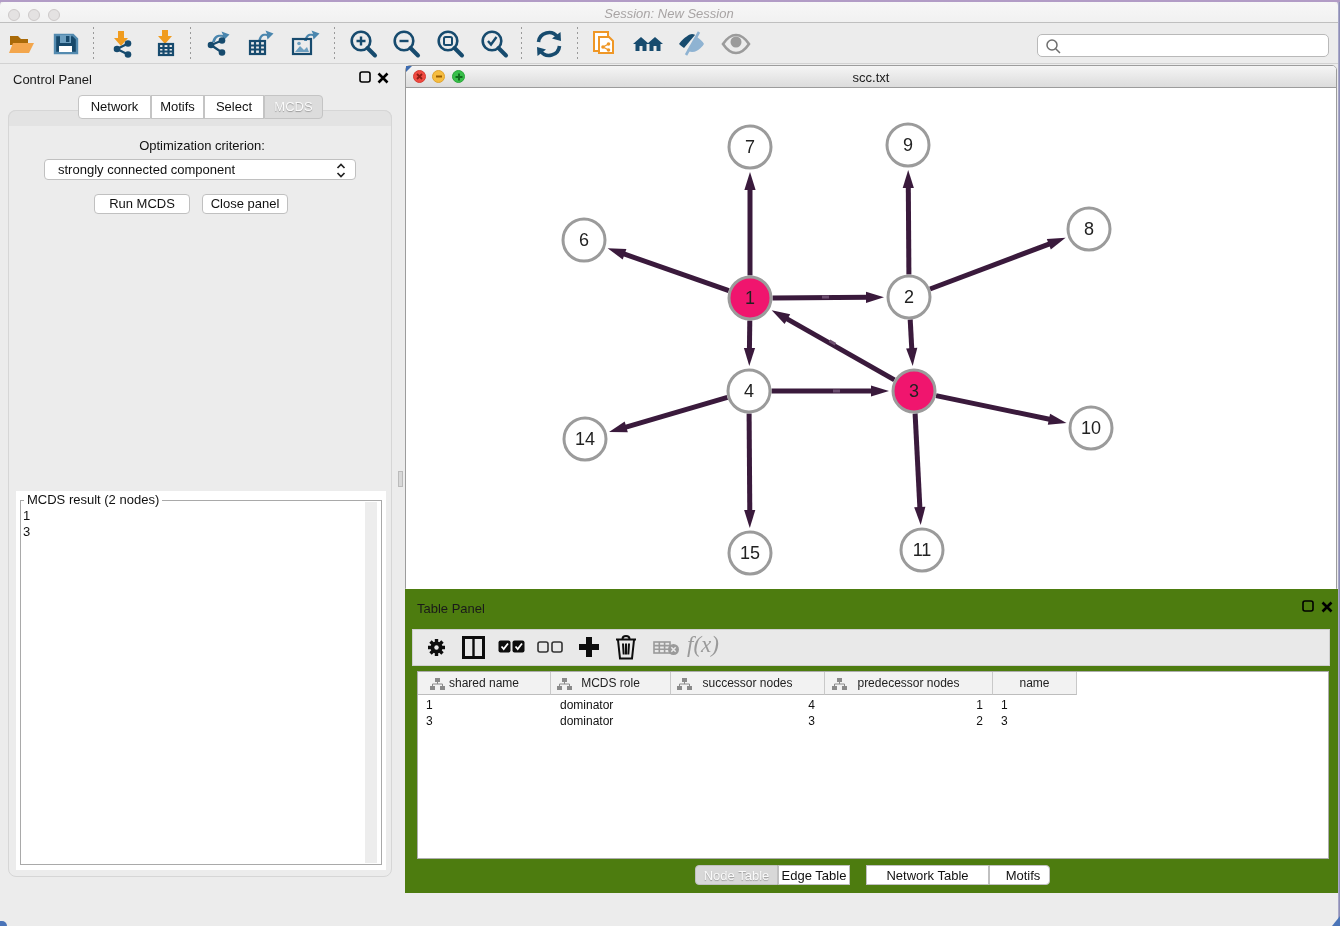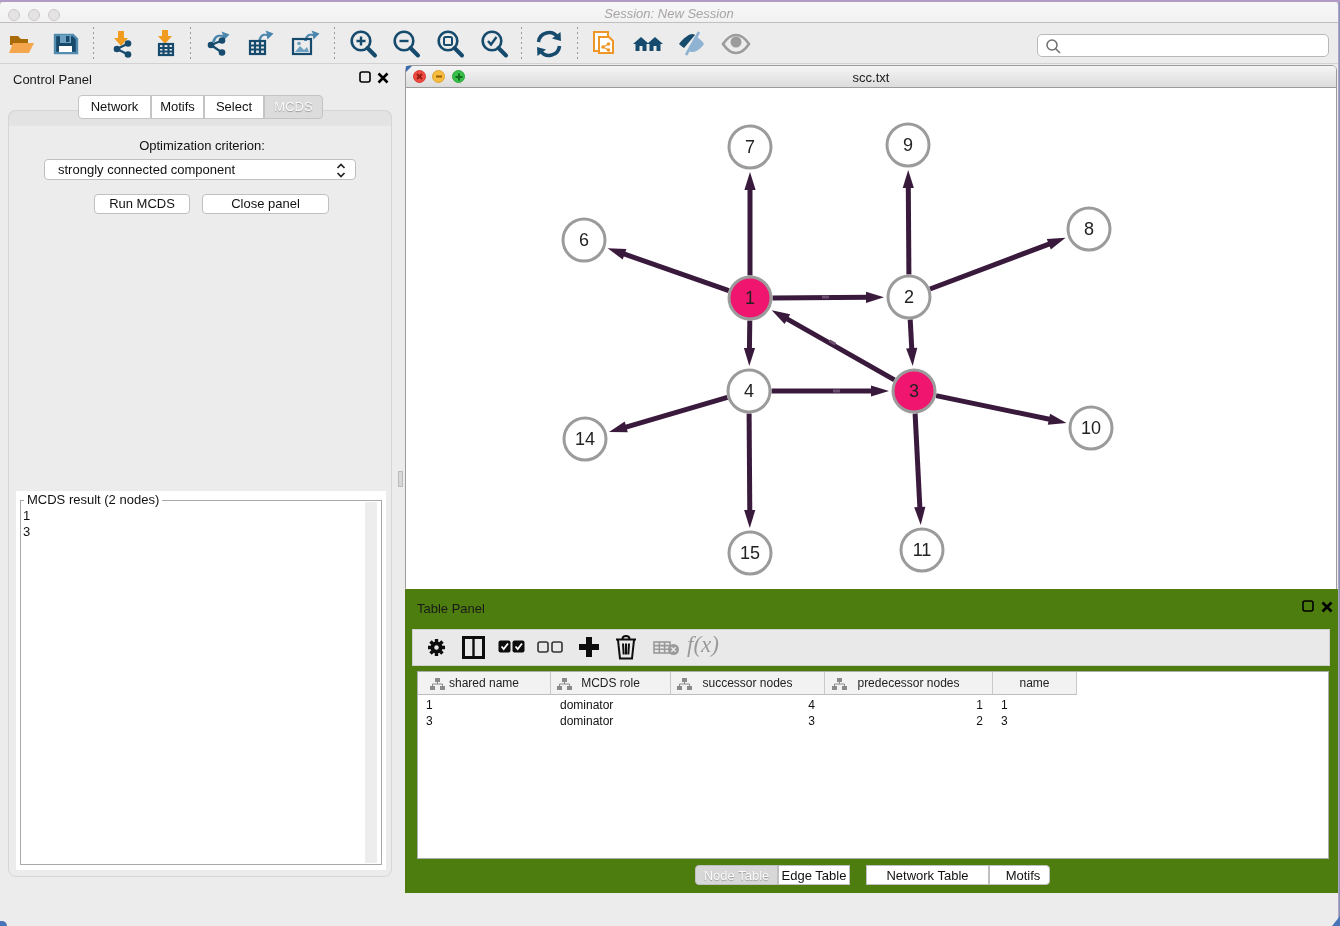--- a/index.html
+++ b/index.html
@@ -227,21 +227,21 @@
     <div class="tab" style="left:78px; width:73px; border-radius:4px 0 0 4px;">Network</div>
     <div class="tab" style="left:151px; width:53px;">Motifs</div>
     <div class="tab" style="left:204px; width:60px;">Select</div>
     <div class="tab" style="left:264px; width:59px; background:#dcdcdc; color:#fafafa;
       border-radius:0 4px 4px 0; text-shadow:0 1px 1px #9a9a9a;">MCDS</div>
     <div id="dropdown">strongly connected component<svg class="abs" style="right:9px; top:3px" width="10" height="15" viewBox="0 0 10 15">
       <path d="M1.5 5 L5 1.5 L8.5 5 M1.5 10 L5 13.5 L8.5 10" fill="none" stroke="#222" stroke-width="1.7"></path>
           </svg></div>
     <div id="optlabel">Optimization criterion:</div>
     <div class="btn" style="left:94px; width:96px;">Run MCDS</div>
-    <div class="btn" style="left:202px; width:127px;">Close panel</div>
+    <div class="btn" style="left:202px; width:86px;">Close panel</div>
     <div id="resultbox">
       <div id="fieldset">
             <div id="legend">MCDS result (2 nodes)</div>
           </div>
       <div class="abs" style="left:7px; top:17px; font-size:13px; line-height:16px; color:#111;">1<br>3</div>
       <div class="abs" style="left:349px; top:11px; width:12px; height:361px; background:#ededed;"></div>
     </div>
     <div id="vgrip"></div>
   </div>
   <div id="netwin">

